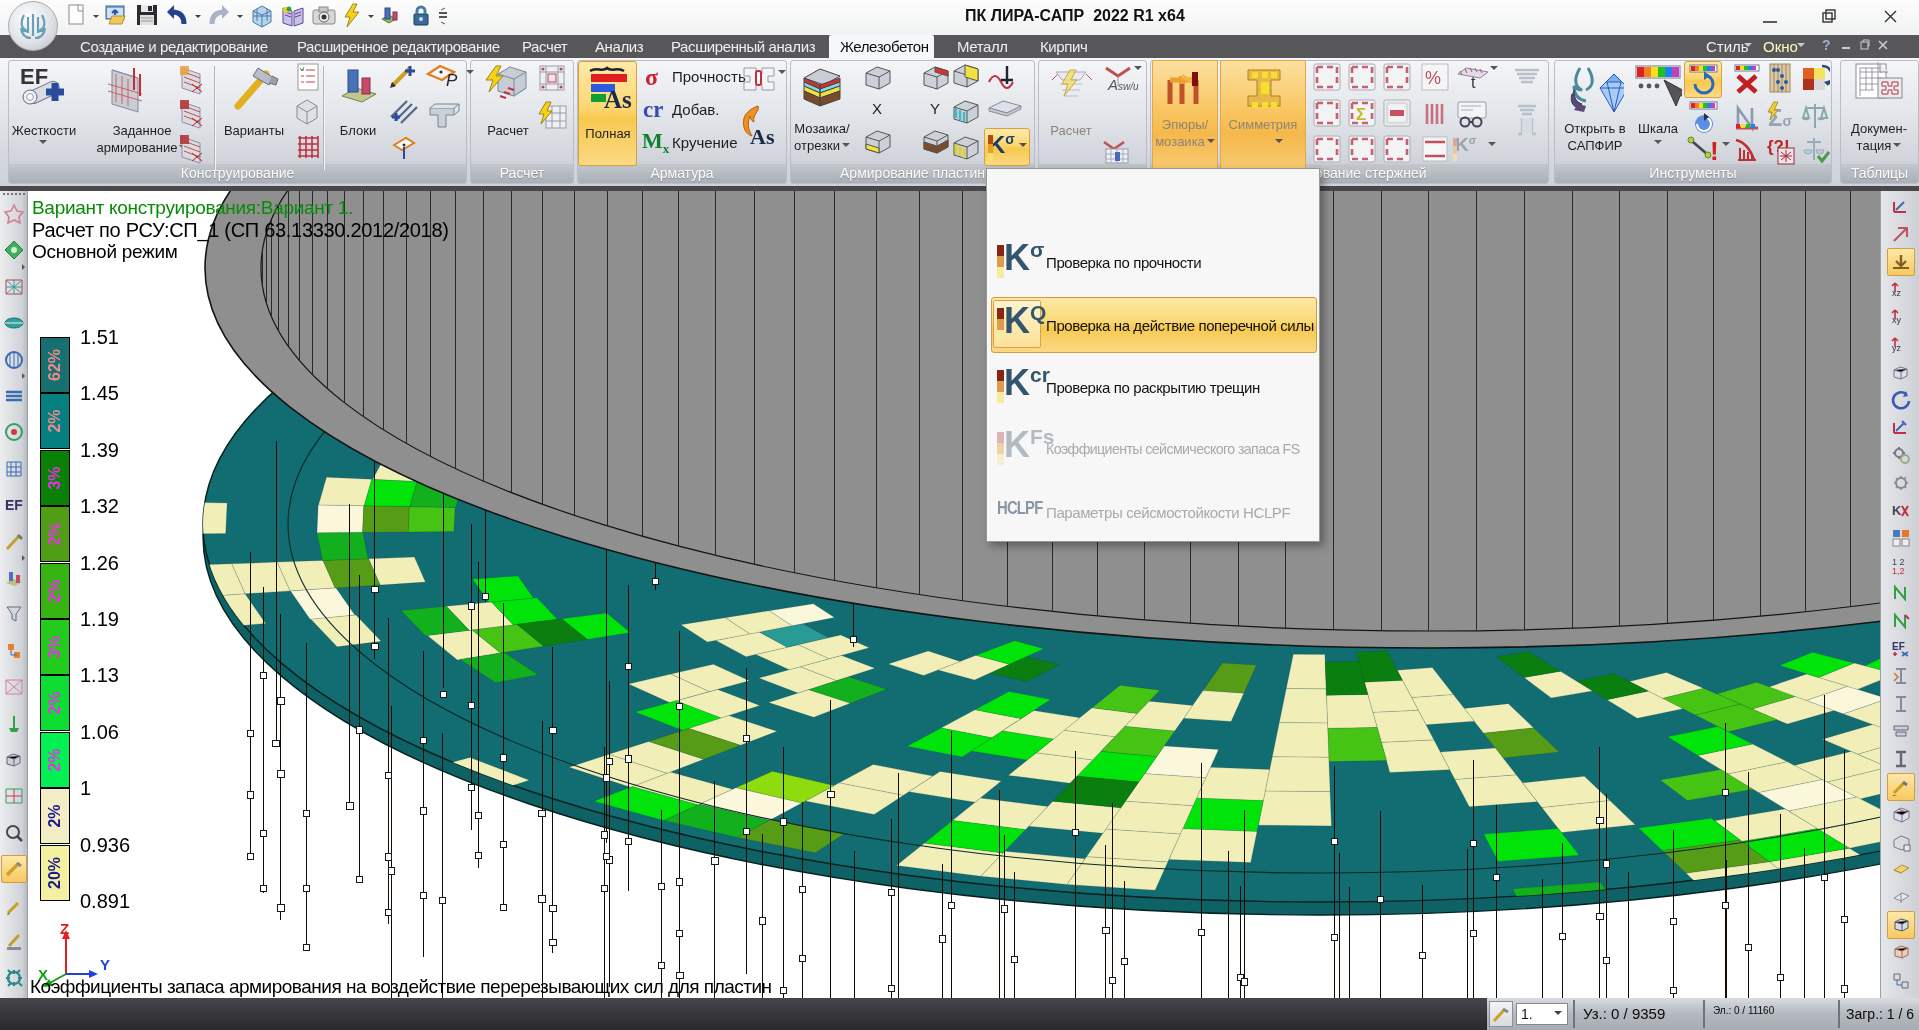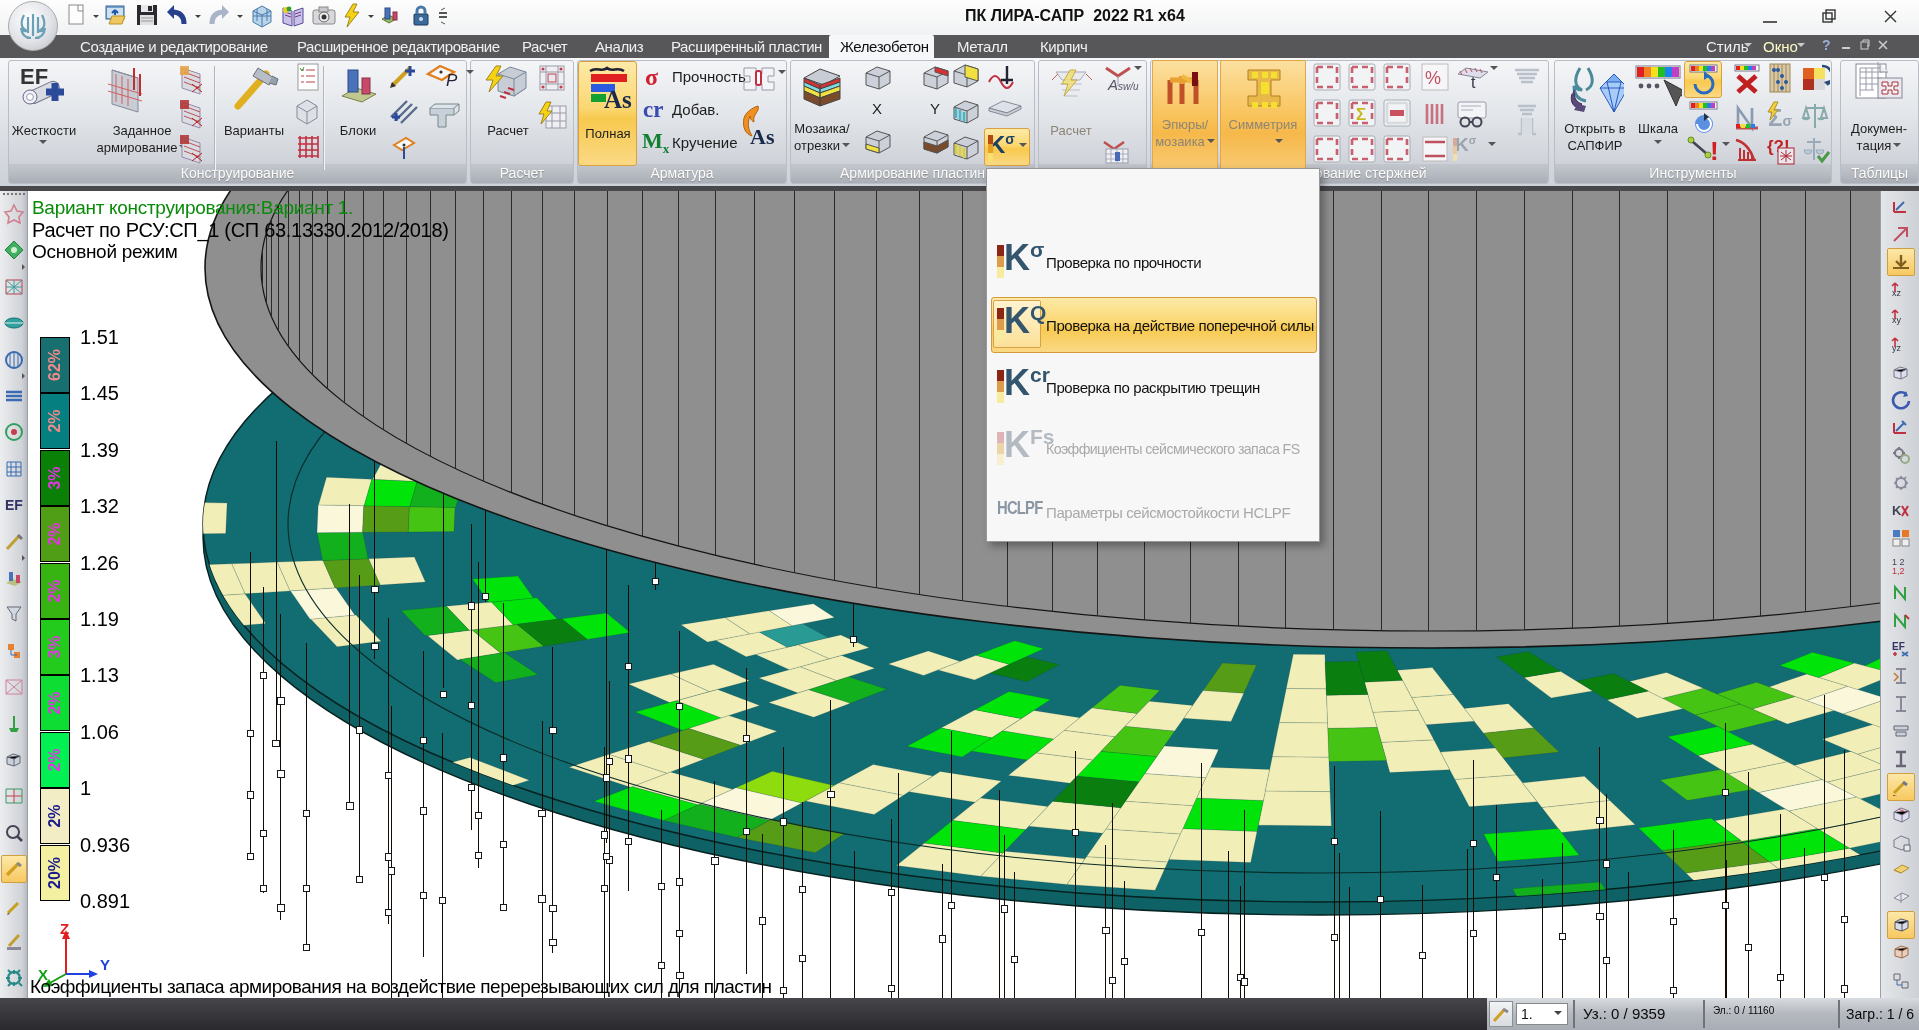--- a/index.html
+++ b/index.html
@@ -90,21 +90,21 @@
       <rect x="71" y="2" width="9" height="9" fill="none" stroke="#333" stroke-width="1.4"></rect>
       <path d="M130 3l11 11M141 3l-11 11" stroke="#333" stroke-width="1.4"></path>
     </svg>
 </div>
 <div id="tabstrip">
     <div style="position:absolute;left:829px;top:0;width:105px;height:23px;background:#f6f7f8;border-radius:2px 2px 0 0"></div>
     <div style="position:absolute;left:80px;top:3px;font-size:15px;letter-spacing:-0.4px;color:#f0f0f0">Создание и редактирование</div>
     <div style="position:absolute;left:297px;top:3px;font-size:15px;letter-spacing:-0.4px;color:#f0f0f0">Расширенное редактирование</div>
     <div style="position:absolute;left:522px;top:3px;font-size:15px;letter-spacing:-0.4px;color:#f0f0f0">Расчет</div>
     <div style="position:absolute;left:595px;top:3px;font-size:15px;letter-spacing:-0.4px;color:#f0f0f0">Анализ</div>
-    <div style="position:absolute;left:671px;top:3px;font-size:15px;letter-spacing:-0.4px;color:#f0f0f0">Расширенный пластин</div>
+    <div style="position:absolute;left:671px;top:3px;font-size:15px;letter-spacing:-0.4px;color:#f0f0f0">Расширенный анализ</div>
     <div style="position:absolute;left:840px;top:3px;font-size:15px;letter-spacing:-0.4px;color:#101010">Железобетон</div>
     <div style="position:absolute;left:957px;top:3px;font-size:15px;letter-spacing:-0.4px;color:#f0f0f0">Металл</div>
     <div style="position:absolute;left:1040px;top:3px;font-size:15px;letter-spacing:-0.4px;color:#f0f0f0">Кирпич</div>
     <div style="position:absolute;left:1706px;top:3px;font-size:15px;color:#f0f0f0">Стиль</div>
     <div style="position:absolute;left:1744px;top:8px;width:0;height:0;border:4px solid transparent;border-top-color:#ccc"></div>
     <div style="position:absolute;left:1763px;top:3px;font-size:15px;color:#fef9c3">Окно</div>
     <div style="position:absolute;left:1797px;top:8px;width:0;height:0;border:4px solid transparent;border-top-color:#ccc"></div>
     <div style="position:absolute;left:1822px;top:2px;font-size:14px;font-weight:bold;color:#9ab0d8">?</div>
     <div style="position:absolute;left:1840px;top:3px"><svg width="12" height="14" viewBox="0 0 12 14" style="">
         <path d="M2 10h8" stroke="#ccc" stroke-width="2"></path>

